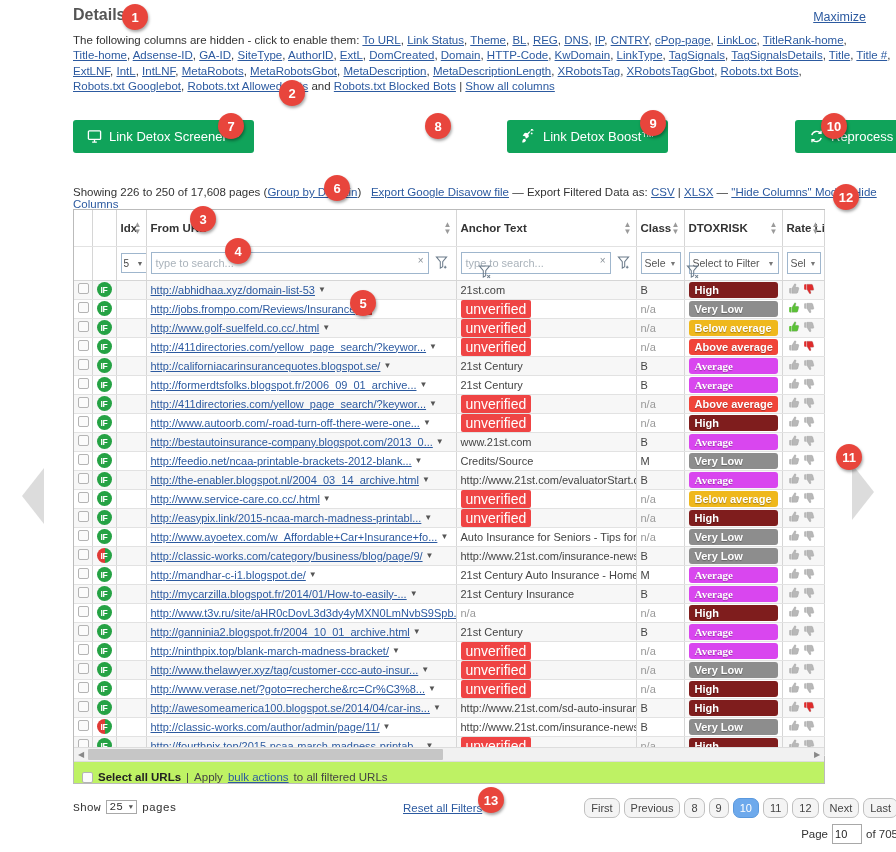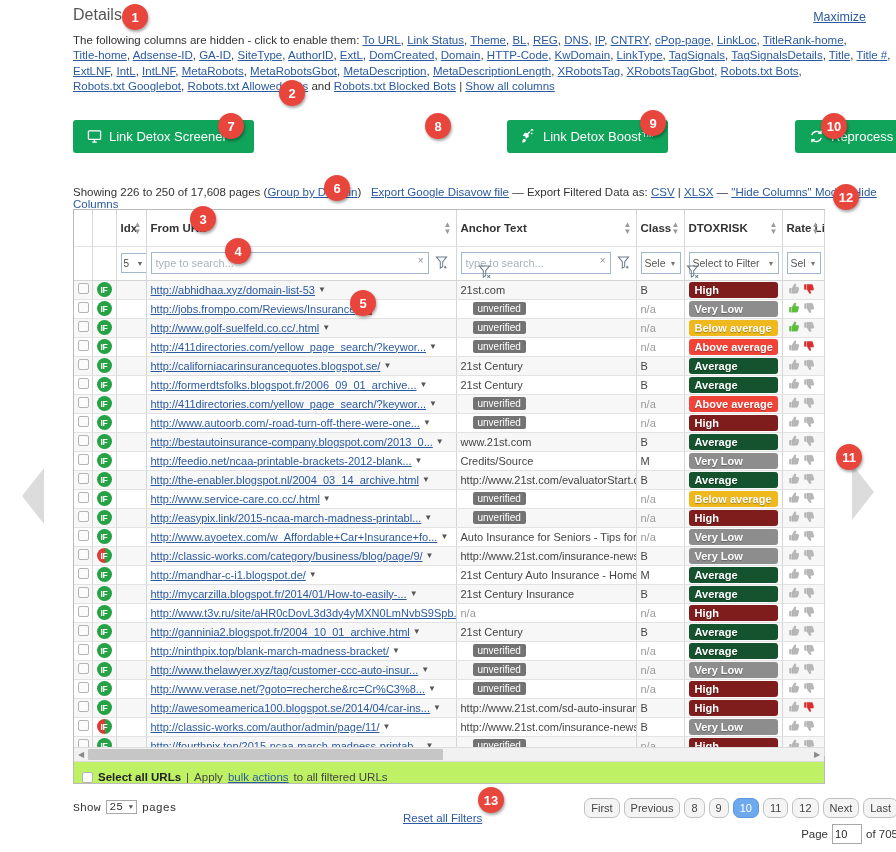--- a/index.html
+++ b/index.html
@@ -24,21 +24,21 @@
     color: #fff;
     font-size: 13px;
     font-weight: bold;
     display: flex; align-items: center; justify-content: center;
     box-shadow: 1px 2px 3px rgba(0,0,0,.35);
     z-index: 40;
     font-family: "Liberation Sans", sans-serif;
   }
 
   
-  .hdr { position: absolute; left: 73px; top: 6px; }
+  .hdr { position: absolute; left: 73px; top: 6px; font-weight: bold; }
   .hdr-title { font-size: 16px; color: #555; }
   .maximize { position: absolute; right: 30px; top: 10px; font-size: 12.5px; }
 
   
   .hiddencols {
     position: absolute; left: 73px; top: 33px; width: 820px;
     font-size: 11.5px; line-height: 15.4px; color: #333;
   }
   .hiddencols a { white-space: nowrap; }
 
@@ -142,35 +142,35 @@
     color: #fff; font-size: 8.5px; font-weight: bold; letter-spacing: -0.4px;
     background: #25a244;
     font-family: "Liberation Sans", sans-serif;
   }
   .iconIF.split { background: linear-gradient(to right, #e03a36 0 50%, #25a244 50% 100%); }
   .urlcell { display: flex; align-items: center; gap: 3px; }
   .urlcell a { font-size: 11px; }
   .caret { color: #555; font-size: 8px; }
   .caret-hl { outline: 2px solid #e8453c; padding: 0 2px; }
   .tag {
-    display: inline-block; background: #737373; color: #fff;
-    font-size: 10px; padding: 1px 5px; border-radius: 2px; margin-left: 12px;
+    display: inline-block; background: #ef4444; color: #fff;
+    font-size: 14px; padding: 1px 5px; border-radius: 2px; margin-left: 0;
   }
   .plain { color: #444; font-size: 11px; }
   .na { color: #999; font-size: 11px; }
   .risk {
     display: block; color: #fff; font-size: 11px; font-weight: bold;
     padding: 2px 6px; border-radius: 3px; text-align: left;
     text-shadow: 0 1px 1px rgba(0,0,0,.3);
   }
   .r-high   { background: #7f1d1d; }
   .r-vlow   { background: #8d8d8d; }
   .r-below  { background: #efb81c; }
   .r-above  { background: #f14439; }
-  .r-avg    { background: #14532d; }
+  .r-avg    { background: #d946ef; font-family: Liberation Serif, serif; }
   .rate { display: flex; gap: 2px; align-items: center; }
 
   
   .hscroll {
     position: absolute; left: 0; right: 0; bottom: 22px; height: 14px;
     background: #f1f1f1; border-top: 1px solid #ddd;
     display: flex; align-items: center;
   }
   .hscroll .arrow { width: 14px; text-align: center; color: #888; font-size: 8px; }
   .hscroll .thumb { height: 11px; background: #c6c6c6; border-radius: 1px; }
@@ -189,21 +189,21 @@
   .showsel {
     position: absolute; left: 0; top: 2px;
     display: flex; align-items: center; gap: 5px; font-size: 11.5px; font-family: Liberation Mono, monospace;
   }
   .pagesize {
     height: 14px; border: 1px solid #a8a8a8; background: #fff;
     display: inline-flex; align-items: center; gap: 6px;
     padding: 0 3px; font-size: 11px; cursor: pointer;
   }
   .pagesize .car { font-size: 7px; color: #555; }
-  .resetlink { position: absolute; left: 330px; top: 14px; font-size: 11.5px; }
+  .resetlink { position: absolute; left: 330px; top: 4px; font-size: 11.5px; }
   .pager { position: absolute; right: 0; top: 0; display: flex; gap: 4px; }
   .pgbtn {
     min-width: 19px; height: 20px; border: 1px solid #c0c0c0; border-radius: 7px;
     background: #f4f4f4; color: #444; font-size: 11px;
     display: inline-flex; align-items: center; justify-content: center;
     padding: 0 6px; cursor: pointer;
   }
   .pgbtn.active { background: #6da9ec; color: #fff; border-color: #5a98dd; }
   .pageof {
     position: absolute; right: 0; top: 26px;

